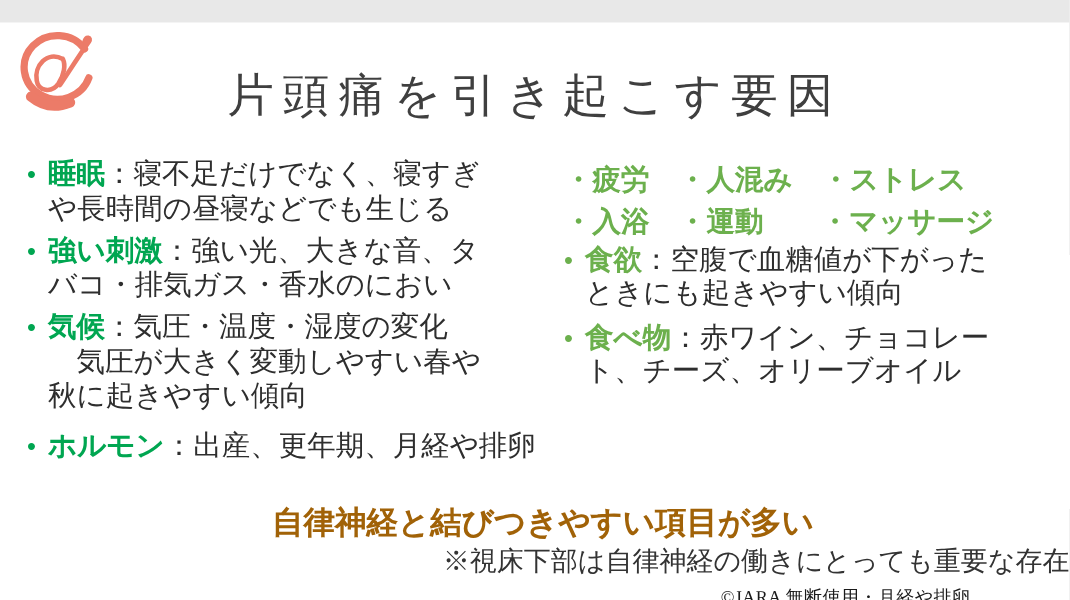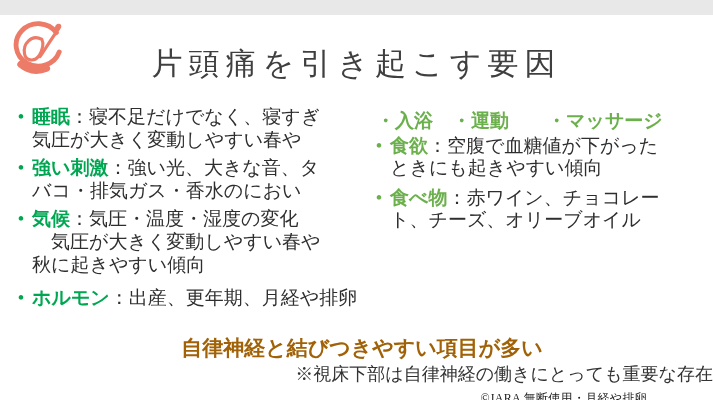--- a/index.html
+++ b/index.html
@@ -53,40 +53,41 @@
       </g>
     </svg>
   </div>
 
   <div class="title">片頭痛を引き起こす要因</div>
 
   <div class="col-left">
     <div class="bullet">
       <span class="marker">•</span>
       <div class="body"><span class="term">睡眠</span><span>：寝不足だけでなく、寝すぎ
-気圧が大きく変動しやすい春や</span></div>
+や長時間の昼寝などでも生じる</span></div>
     </div>
     <div class="bullet">
       <span class="marker">•</span>
       <div class="body"><span class="term">強い刺激</span><span>：強い光、大きな音、タ
 バコ・排気ガス・香水のにおい</span></div>
     </div>
     <div class="bullet">
       <span class="marker">•</span>
       <div class="body"><span class="term">気候</span><span>：気圧・温度・湿度の変化
 　気圧が大きく変動しやすい春や
 秋に起きやすい傾向</span></div>
     </div>
     <div class="bullet gap-top">
       <span class="marker">•</span>
       <div class="body"><span class="term">ホルモン</span><span>：出産、更年期、月経や排卵</span></div>
     </div>
   </div>
 
   <div class="col-right">
+    <div class="kw-row">・疲労　・人混み　・ストレス</div>
     <div class="kw-row">・入浴　・運動　　・マッサージ</div>
     <div class="bullet">
       <span class="marker">•</span>
       <div class="body"><span class="term">食欲</span><span>：空腹で血糖値が下がった
 ときにも起きやすい傾向</span></div>
     </div>
     <div class="bullet">
       <span class="marker">•</span>
       <div class="body"><span class="term">食べ物</span><span>：赤ワイン、チョコレー
 ト、チーズ、オリーブオイル</span></div>

